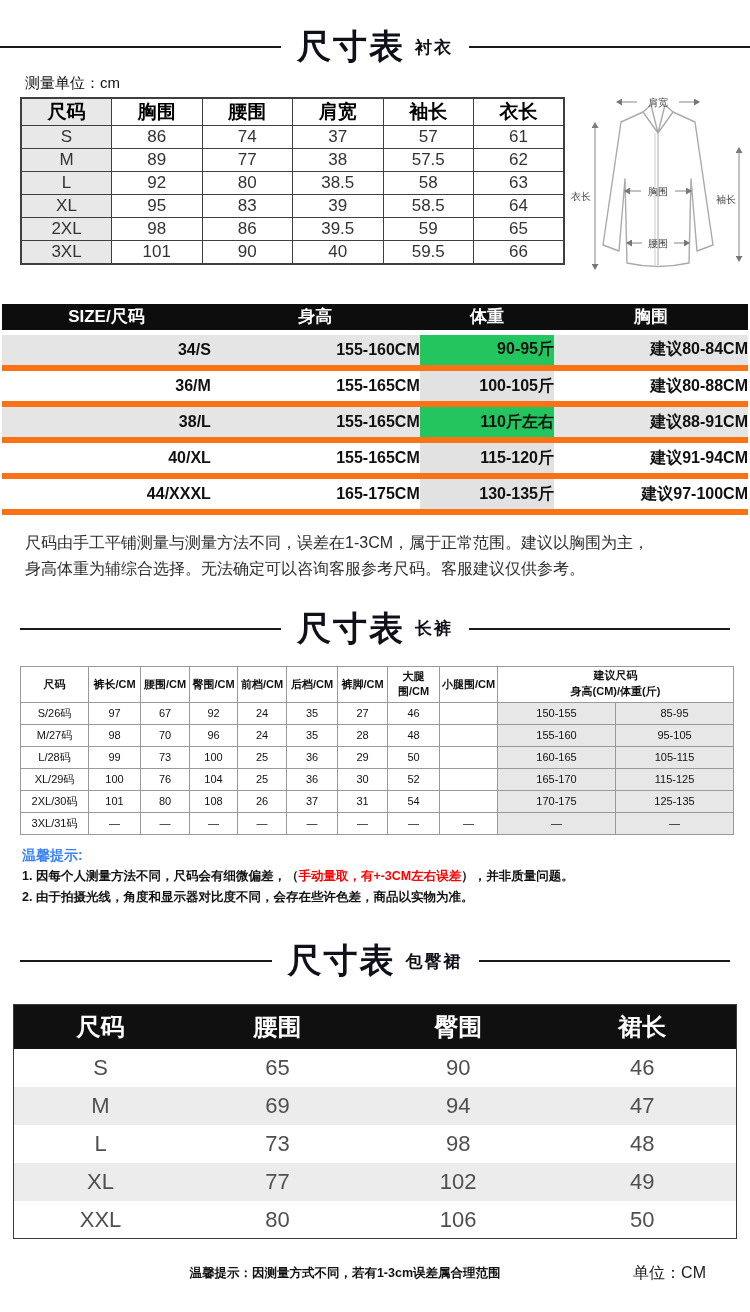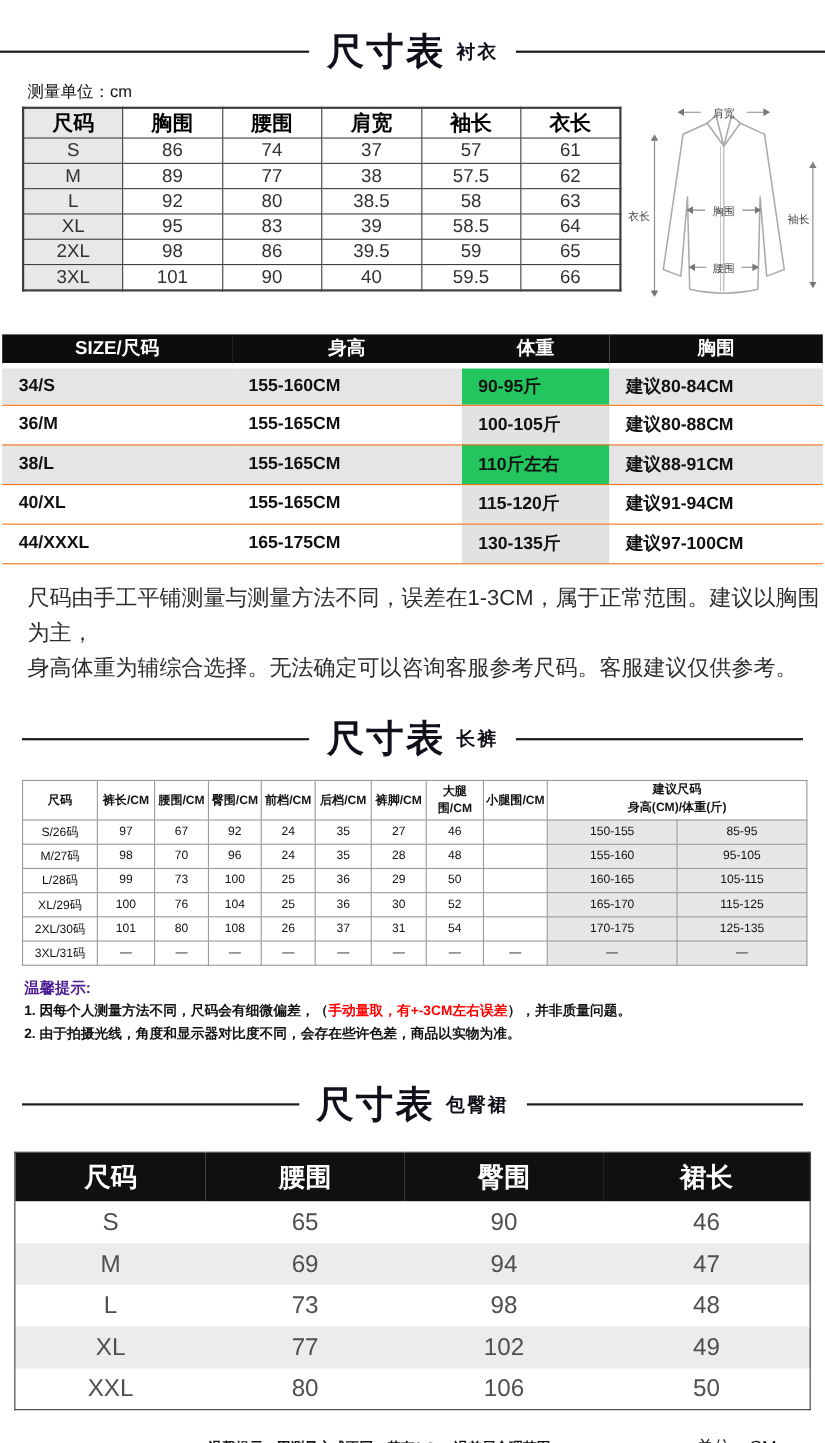--- a/index.html
+++ b/index.html
@@ -21,36 +21,36 @@
   .shirt-table { border-collapse:collapse; width:545px; table-layout:fixed; border:2px solid #3f3f3f; }
   .shirt-table th, .shirt-table td { border:1px solid #3f3f3f; text-align:center; height:23px; }
   .shirt-table th { font-size:19px; font-weight:bold; color:#000; }
   .shirt-table td { font-size:17px; color:#333; }
   .shirt-table .szcol { background:#e8e8e8; }
   .shirt-diagram { margin-left:6px; margin-top:-4px; }
 
   
   .rec-table { width:746px; margin:26px 2px 0; border-collapse:collapse; table-layout:fixed; }
   .rec-table th { background:#0d0d0d; color:#fff; font-size:17px; font-weight:bold; height:28px; border-bottom:5px solid #fff; }
-  .rec-table td { text-align:left; height:36px; font-size:16px; font-weight:bold; color:#111; border-bottom:1px solid #f97316;padding-left:15px; }
+  .rec-table td { text-align:right; height:36px; font-size:16px; font-weight:bold; color:#111; border-bottom:6px solid #f97316; }
   .rec-table tbody tr:first-child td { border-top:1px solid #8a8a8a; }
   .rec-table tr.gray td { background:#e5e5e5; }
   .rec-table td.wcol { background:#e2e2e2; }
   .rec-table tr.gray td.wcol { background:#22c55e; }
-  .rec-note { margin:15px 0 0 25px; font-size:20px; color:#2d2d2d; line-height:1.62; }
+  .rec-note { margin:15px 0 0 25px; font-size:16px; color:#2d2d2d; line-height:1.62; }
 
   
   .pants-table { border-collapse:collapse; width:713px; margin:14px 0 0 20px; table-layout:fixed; }
   .pants-table th, .pants-table td { border:1px solid #999; text-align:center; color:#111; }
   .pants-table th { font-size:11px; font-weight:bold; height:36px; }
   .pants-table td { font-size:11px; height:22px; }
   .pants-table .advice-h div { line-height:1.45; }
   .pants-table td.advice { background:#e7e7e7; }
   .tips { margin:10px 0 0 22px; }
-  .tips-title { color:#4c1d95; font-weight:bold; font-size:14px; line-height:1.5; }
+  .tips-title { color:#3b82f6; font-weight:bold; font-size:14px; line-height:1.5; }
   .tip { font-size:12.5px; font-weight:bold; color:#111; line-height:1.7; }
   .tip .red { color:#ff0000; }
 
   
   .skirt-table { width:724px; margin:20px auto 0; border-collapse:collapse; table-layout:fixed; border:1px solid #3a3a3a; }
   .skirt-table th { background:#101010; color:#fff; font-size:24px; font-weight:bold; height:44px; }
   .skirt-table td { text-align:center; font-size:22px; color:#4f4f4f; height:38px; }
   .skirt-table tr.gray td { background:#ececec; }
 
   .page-footer { position:relative; margin-top:24px; text-align:center; font-size:16px; color:#1a1a1a; }

